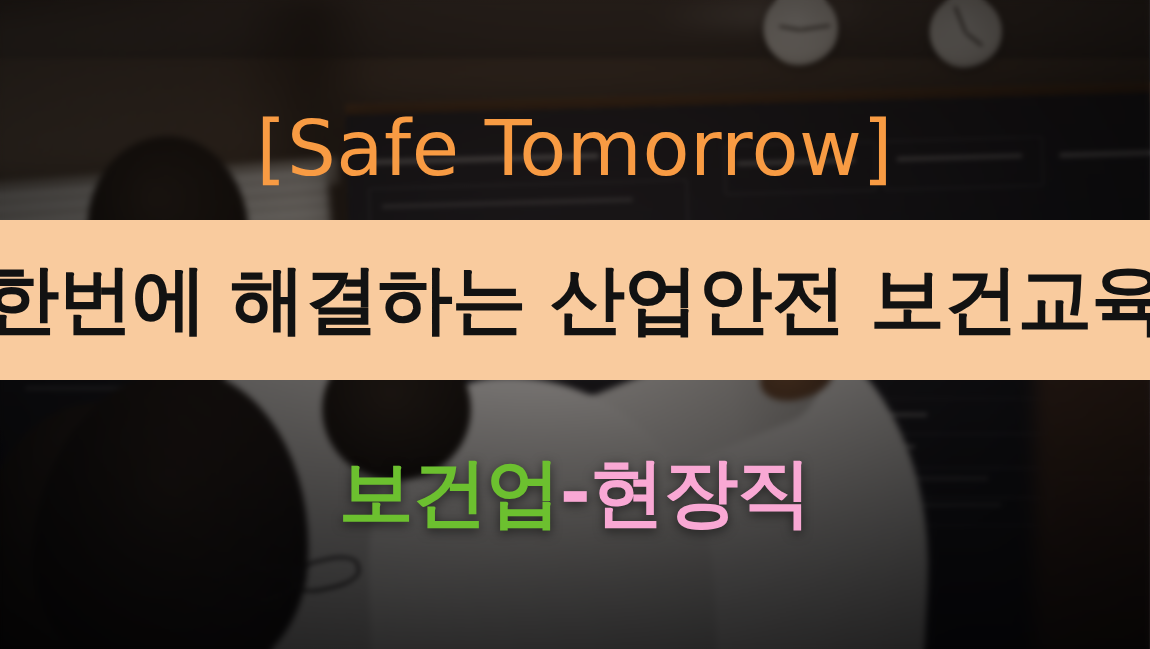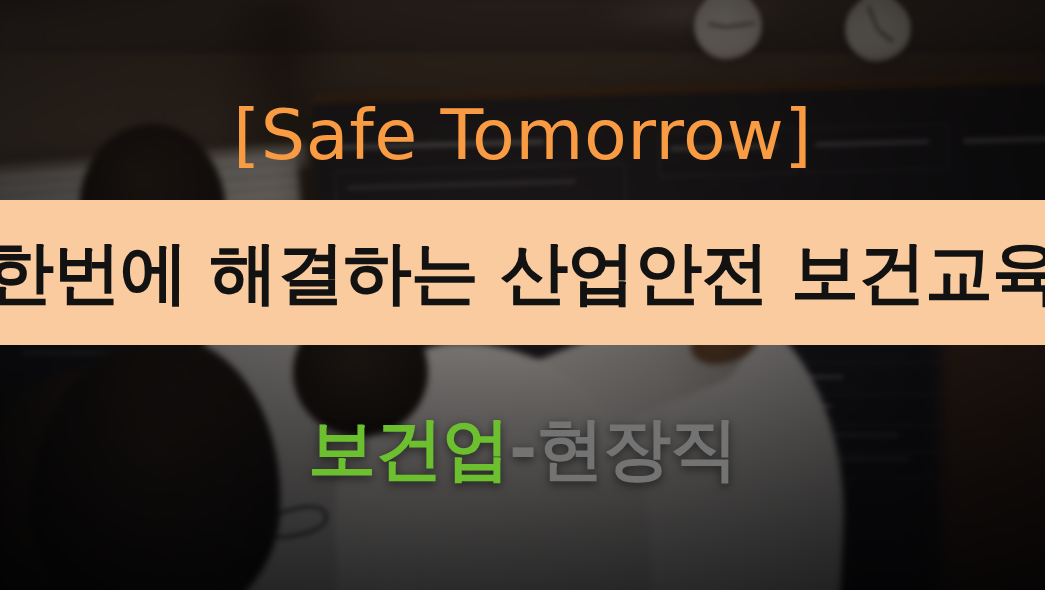--- a/index.html
+++ b/index.html
@@ -245,21 +245,21 @@
     text-align:center;
     font-family:"DejaVu Sans","Liberation Sans",sans-serif;
     font-weight:700;
     font-size:68px;
     line-height:1;
     letter-spacing:-1px;
     white-space:nowrap;
     text-shadow:0 3px 10px rgba(0,0,0,.55);
   }
   .sub-green { color:#6CC02F; }
-  .sub-white { color:#737373; }
+  .sub-white { color:#f9a8d4; }
 </style>
 </head>
 <body>
 
 <div id="poster">
 
   <div class="photo">
 
     <div class="wall"></div>
     <div class="ceiling"></div>

